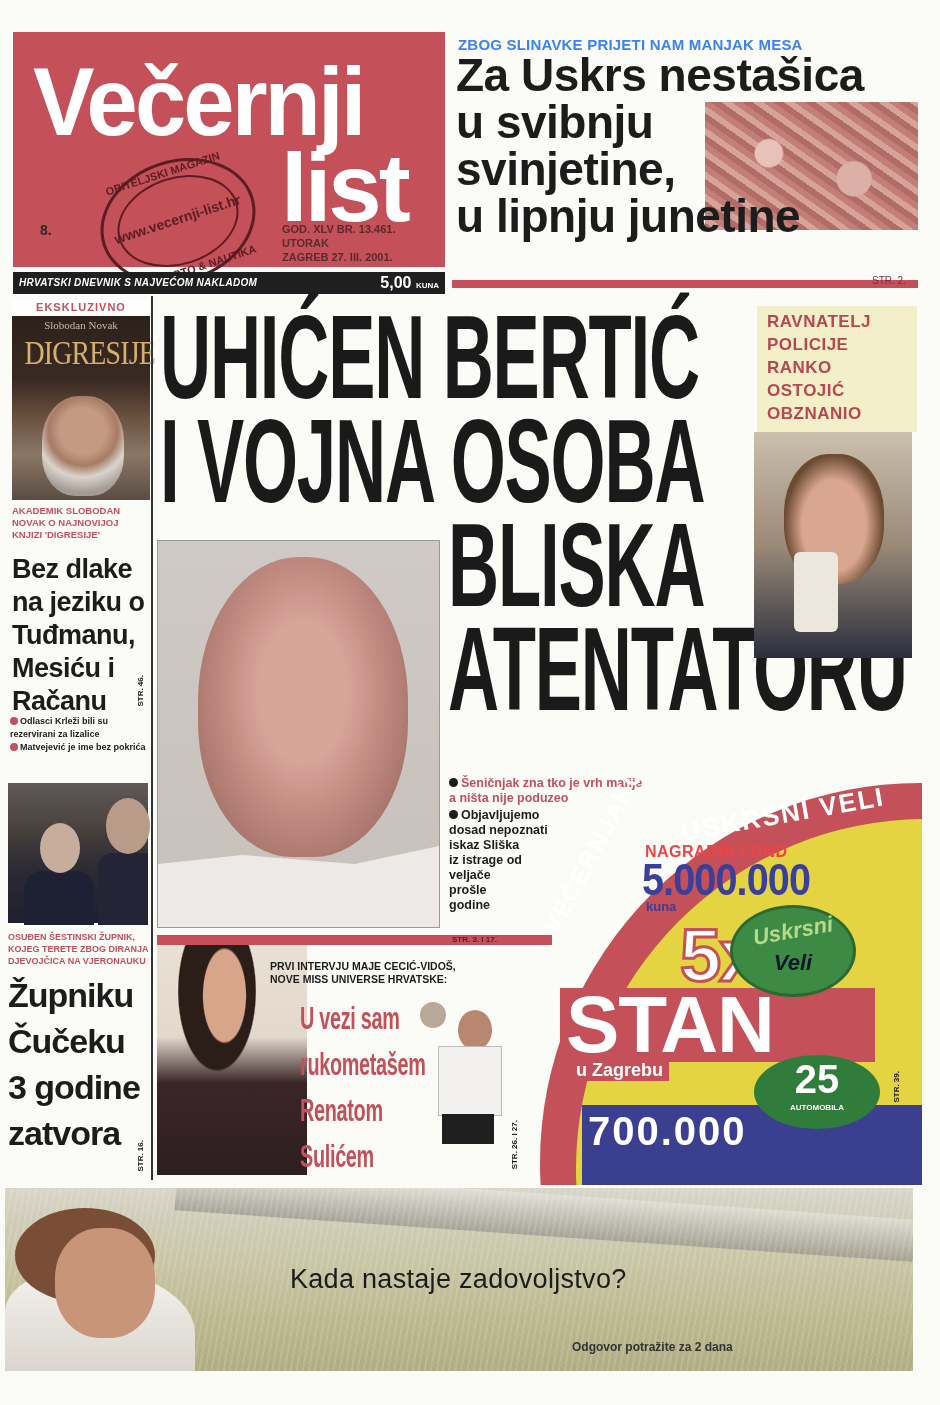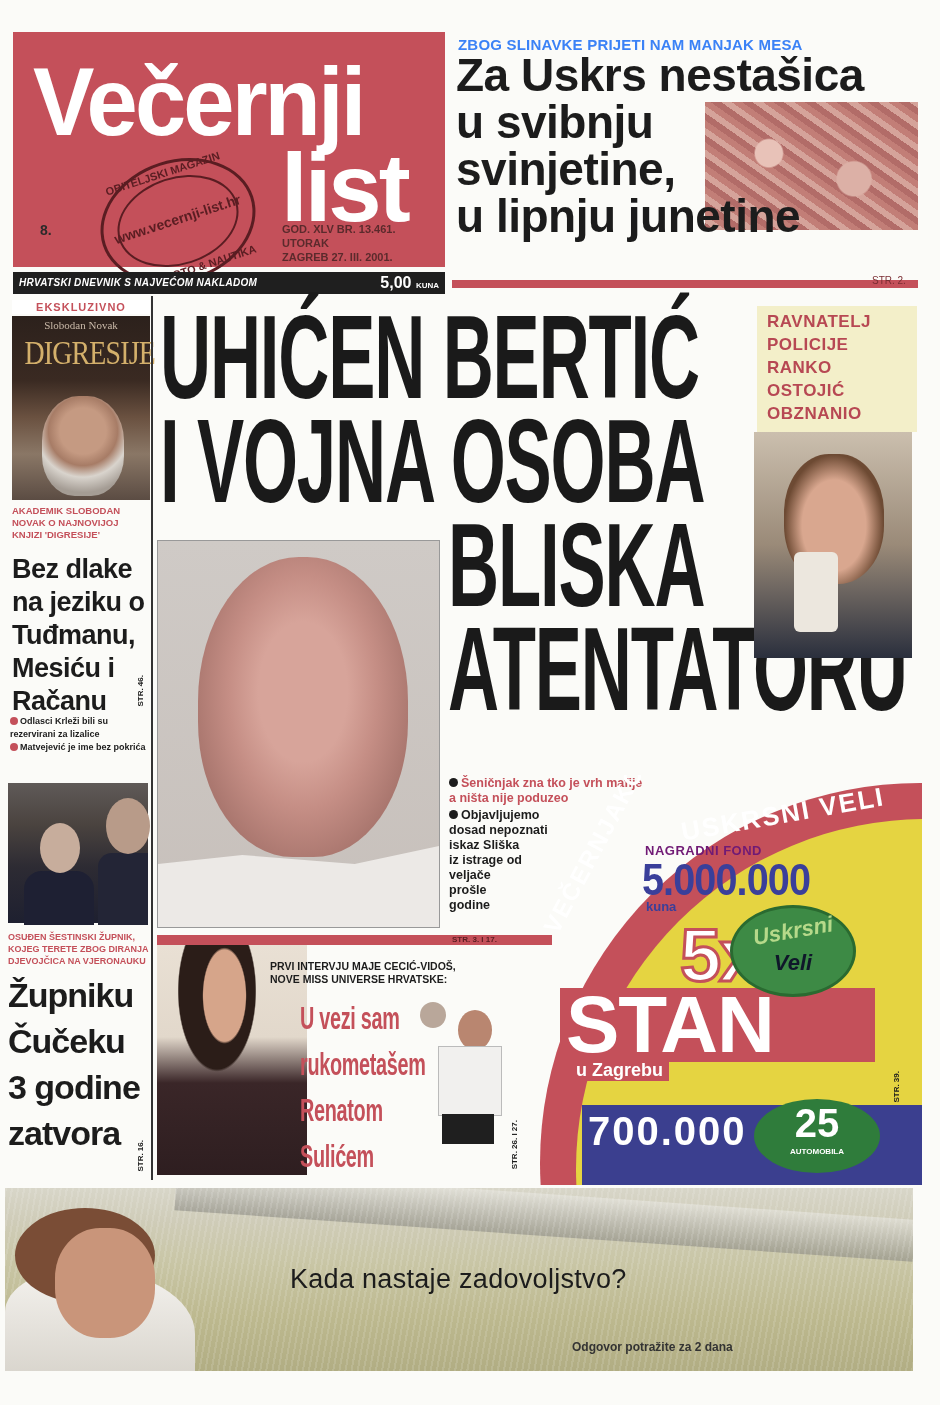--- a/index.html
+++ b/index.html
@@ -82,31 +82,31 @@
   .player-shorts { position: absolute; left: 50px; top: 114px; width: 52px; height: 30px; background: #1f1f1f; }
   .player-ball { position: absolute; left: 28px; top: 2px; width: 26px; height: 26px; border-radius: 50%; background: #b9a79a; }
   .miss-page { left: 510px; top: 1120px; font-size: 8px; font-weight: 700; writing-mode: vertical-rl; transform: rotate(180deg); }
 
   
   .promo { left: 530px; top: 775px; width: 392px; height: 410px; overflow: hidden; }
   .promo-ring { position: absolute; left: 10px; top: 8px; width: 760px; height: 760px; border-radius: 50%; background: #c4505a; }
   .promo-yellow { position: absolute; left: 46px; top: 44px; width: 700px; height: 700px; border-radius: 50%; background: #e5d441; }
   .promo-arc-text { position: absolute; left: 150px; top: 24px; font-size: 26px; font-weight: 900; color: #fff; transform: rotate(-10deg); letter-spacing: 2px; }
   .promo-arc-left { position: absolute; left: 8px; top: 150px; font-size: 24px; font-weight: 900; color: #fff; transform: rotate(-62deg); transform-origin: left top; letter-spacing: 2px; white-space: nowrap; }
-  .fund-label { position: absolute; left: 115px; top: 68px; font-size: 13px; font-weight: 900; color: #701a75; letter-spacing: 0.5px; }
+  .fund-label { position: absolute; left: 115px; top: 68px; font-size: 16px; font-weight: 900; color: #ef4444; letter-spacing: 0.5px; }
   .fund-amt { position: absolute; left: 112px; top: 80px; font-size: 44px; font-weight: 900; color: #3a3f9a; letter-spacing: -1px; transform: scaleX(0.9); transform-origin: left; }
   .fund-cur { position: absolute; left: 116px; top: 124px; font-size: 13px; font-weight: 900; color: #3a3f9a; }
   .big5x { position: absolute; left: 150px; top: 138px; font-size: 74px; font-weight: 900; color: #fff; -webkit-text-stroke: 3px #c4505a; letter-spacing: -2px; }
   .stan-box { position: absolute; left: 30px; top: 213px; width: 315px; height: 74px; background: #c4505a; }
   .stan { position: absolute; left: 36px; top: 210px; font-size: 80px; font-weight: 900; color: #fff; letter-spacing: -1px; line-height: 80px; }
   .zagreb { position: absolute; left: 40px; top: 285px; font-size: 18px; font-weight: 900; color: #fff; background: #c4505a; padding: 0 6px; }
   .uskrsni-badge { position: absolute; left: 200px; top: 130px; width: 126px; height: 92px; border-radius: 50%; background: #3d8a45; border: 3px solid #2a6a30; }
   .uskrsni-badge .u1 { position: absolute; left: 0; right: 0; top: 10px; text-align: center; font-size: 22px; font-weight: 900; color: #b6d98a; font-style: italic; transform: rotate(-10deg); }
   .uskrsni-badge .u2 { position: absolute; left: 0; right: 0; top: 42px; text-align: center; font-size: 22px; font-weight: 900; color: #0f172a; font-style: italic; }
-  .auto-badge { position: absolute; left: 224px; top: 280px; width: 126px; height: 74px; border-radius: 50%; background: #2f7c3b; margin-top: 44px; }
+  .auto-badge { position: absolute; left: 224px; top: 280px; width: 126px; height: 74px; border-radius: 50%; background: #2f7c3b; }
   .auto-badge .n { position: absolute; left: 0; right: 0; top: 2px; text-align: center; font-size: 40px; font-weight: 900; color: #fff; }
   .auto-badge .l { position: absolute; left: 0; right: 0; top: 48px; text-align: center; font-size: 8px; font-weight: 900; color: #fff; }
   .cash-bar { position: absolute; left: 52px; top: 330px; width: 340px; height: 80px; background: #3b3f8f; }
   .cash-amt { position: absolute; left: 58px; top: 334px; font-size: 40px; font-weight: 900; color: #fff; letter-spacing: 2px; }
   .cash-lbl { position: absolute; left: 60px; top: 376px; font-size: 20px; font-weight: 900; color: #fff; letter-spacing: 1px; margin-top: 36px; }
   .promo-page { position: absolute; left: 362px; top: 296px; font-size: 8px; font-weight: 700; writing-mode: vertical-rl; transform: rotate(180deg); }
 
   
   .ad { left: 5px; top: 1188px; width: 908px; height: 183px; background: linear-gradient(180deg, #d8d6c9 0%, #cfccb8 18%, #c9c6a6 40%, #bdb98f 70%, #b1ad83 100%); overflow: hidden; }
   .ad-grass { position: absolute; inset: 0; background: repeating-linear-gradient(100deg, rgba(255,255,255,0.12) 0 2px, transparent 2px 6px); }

